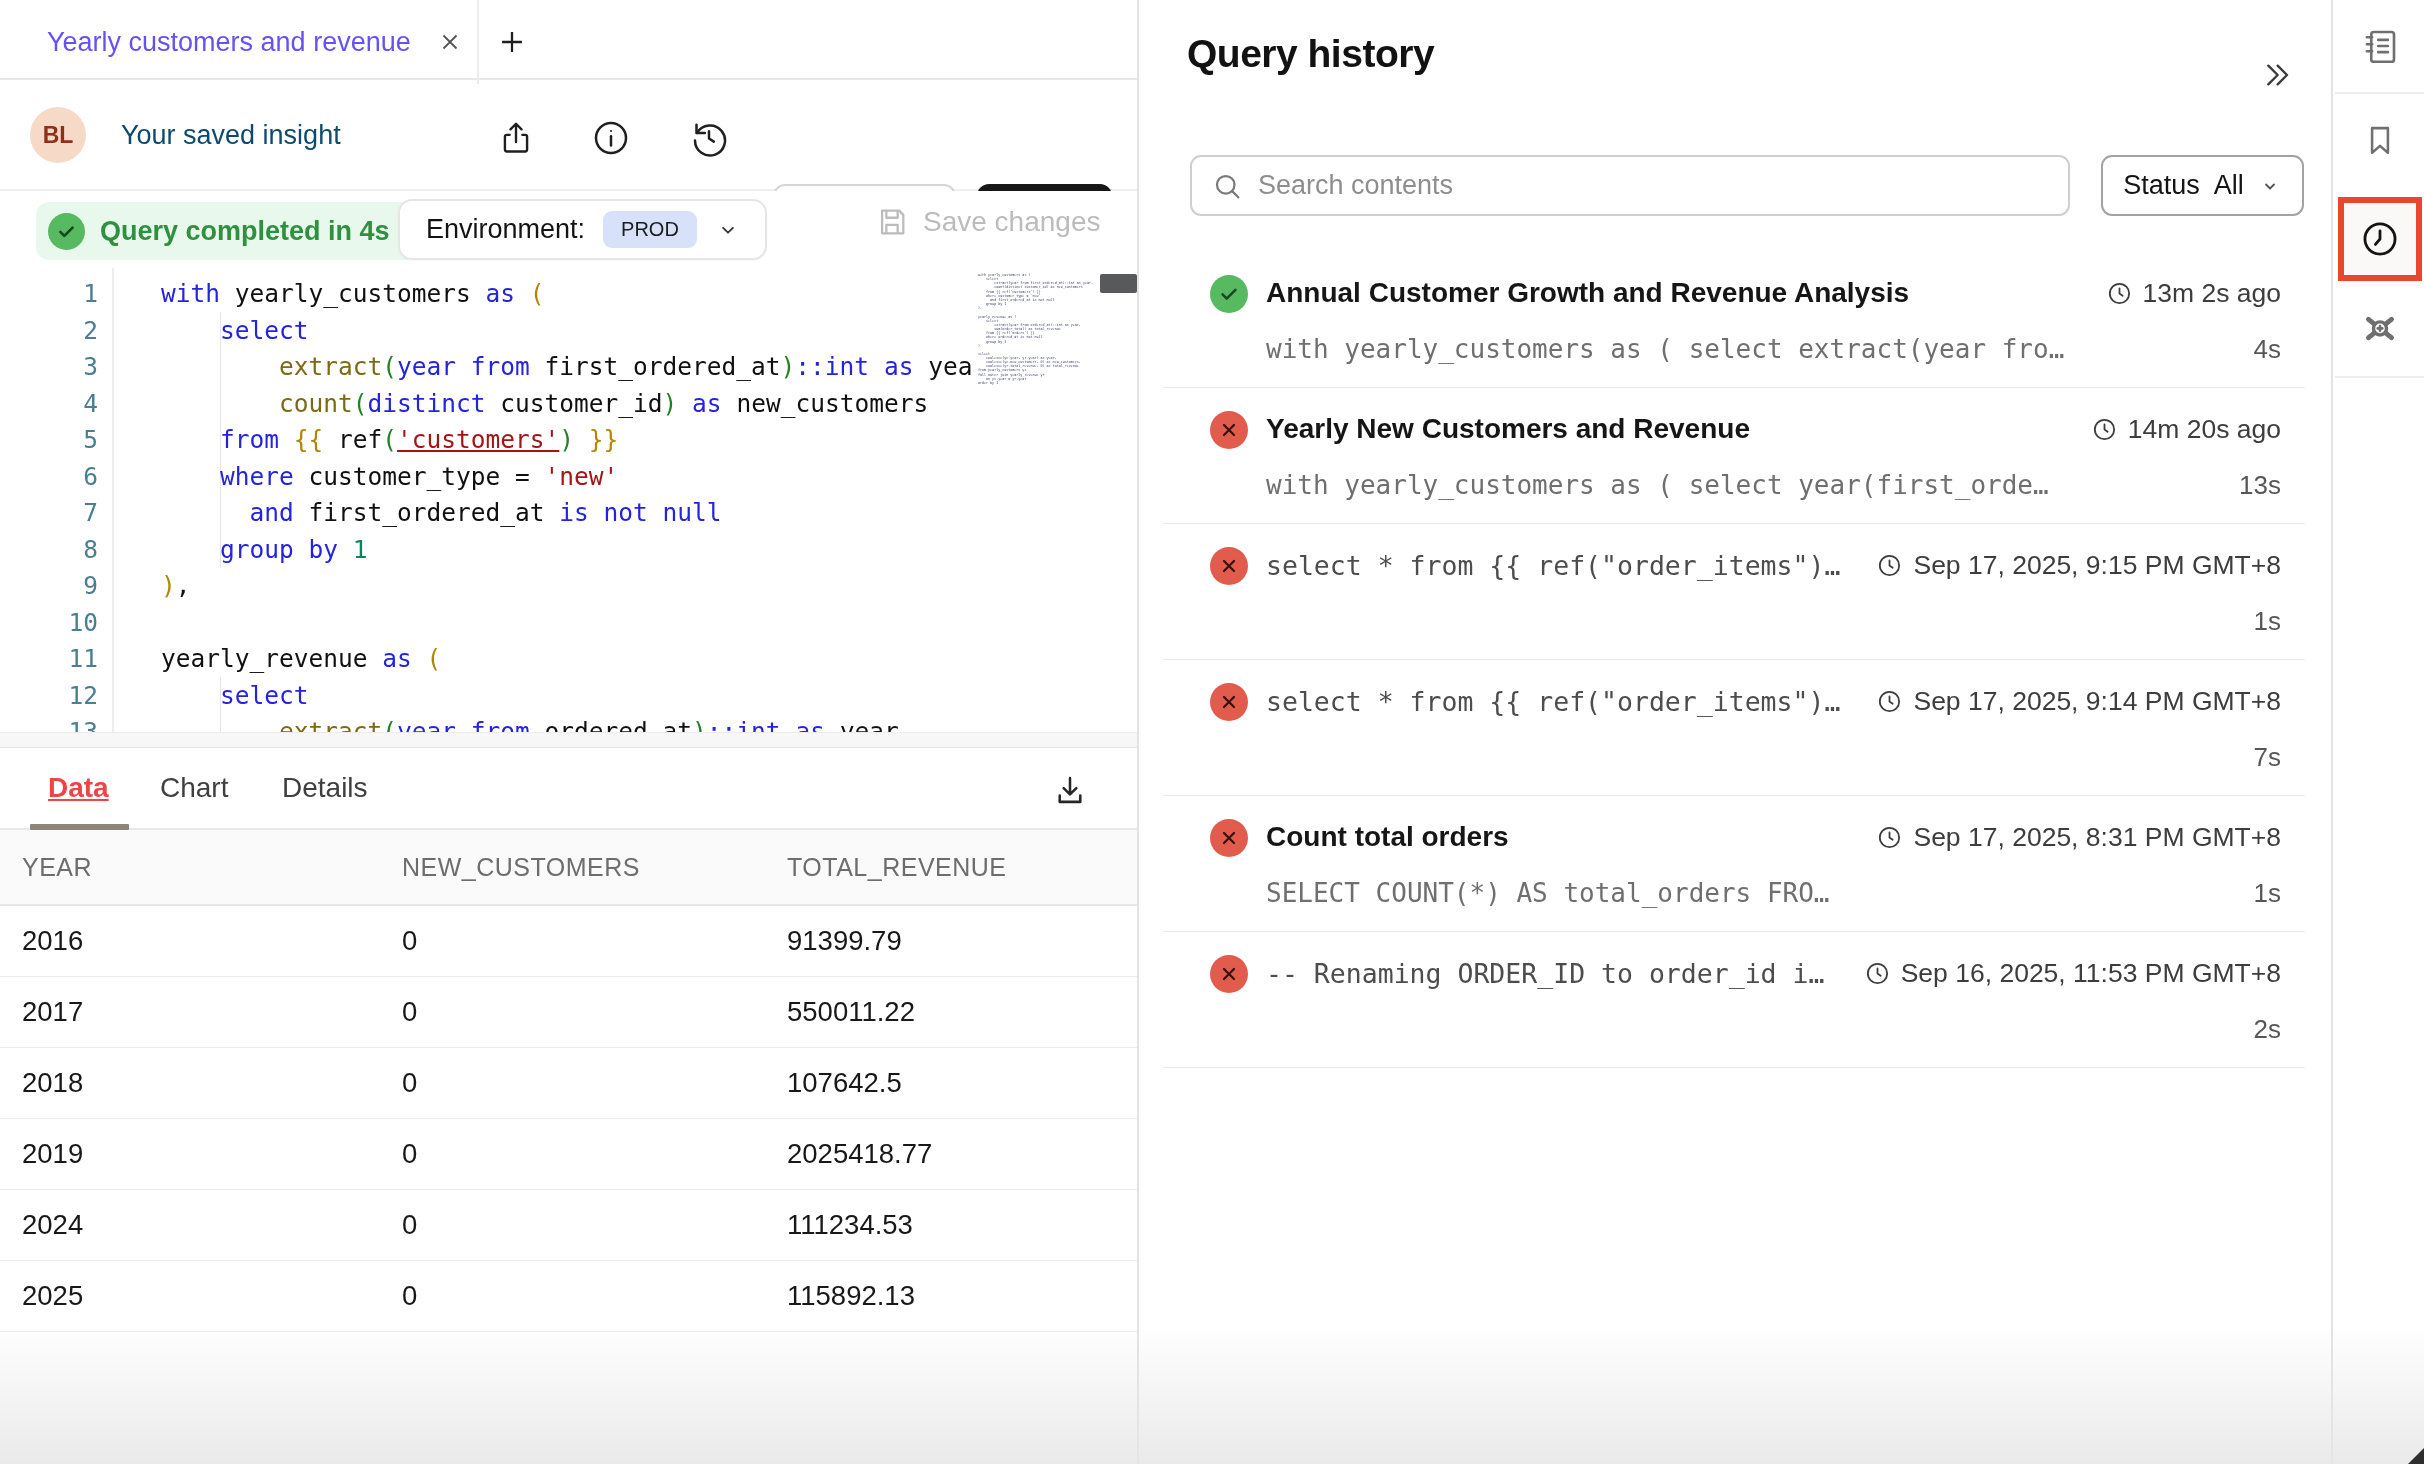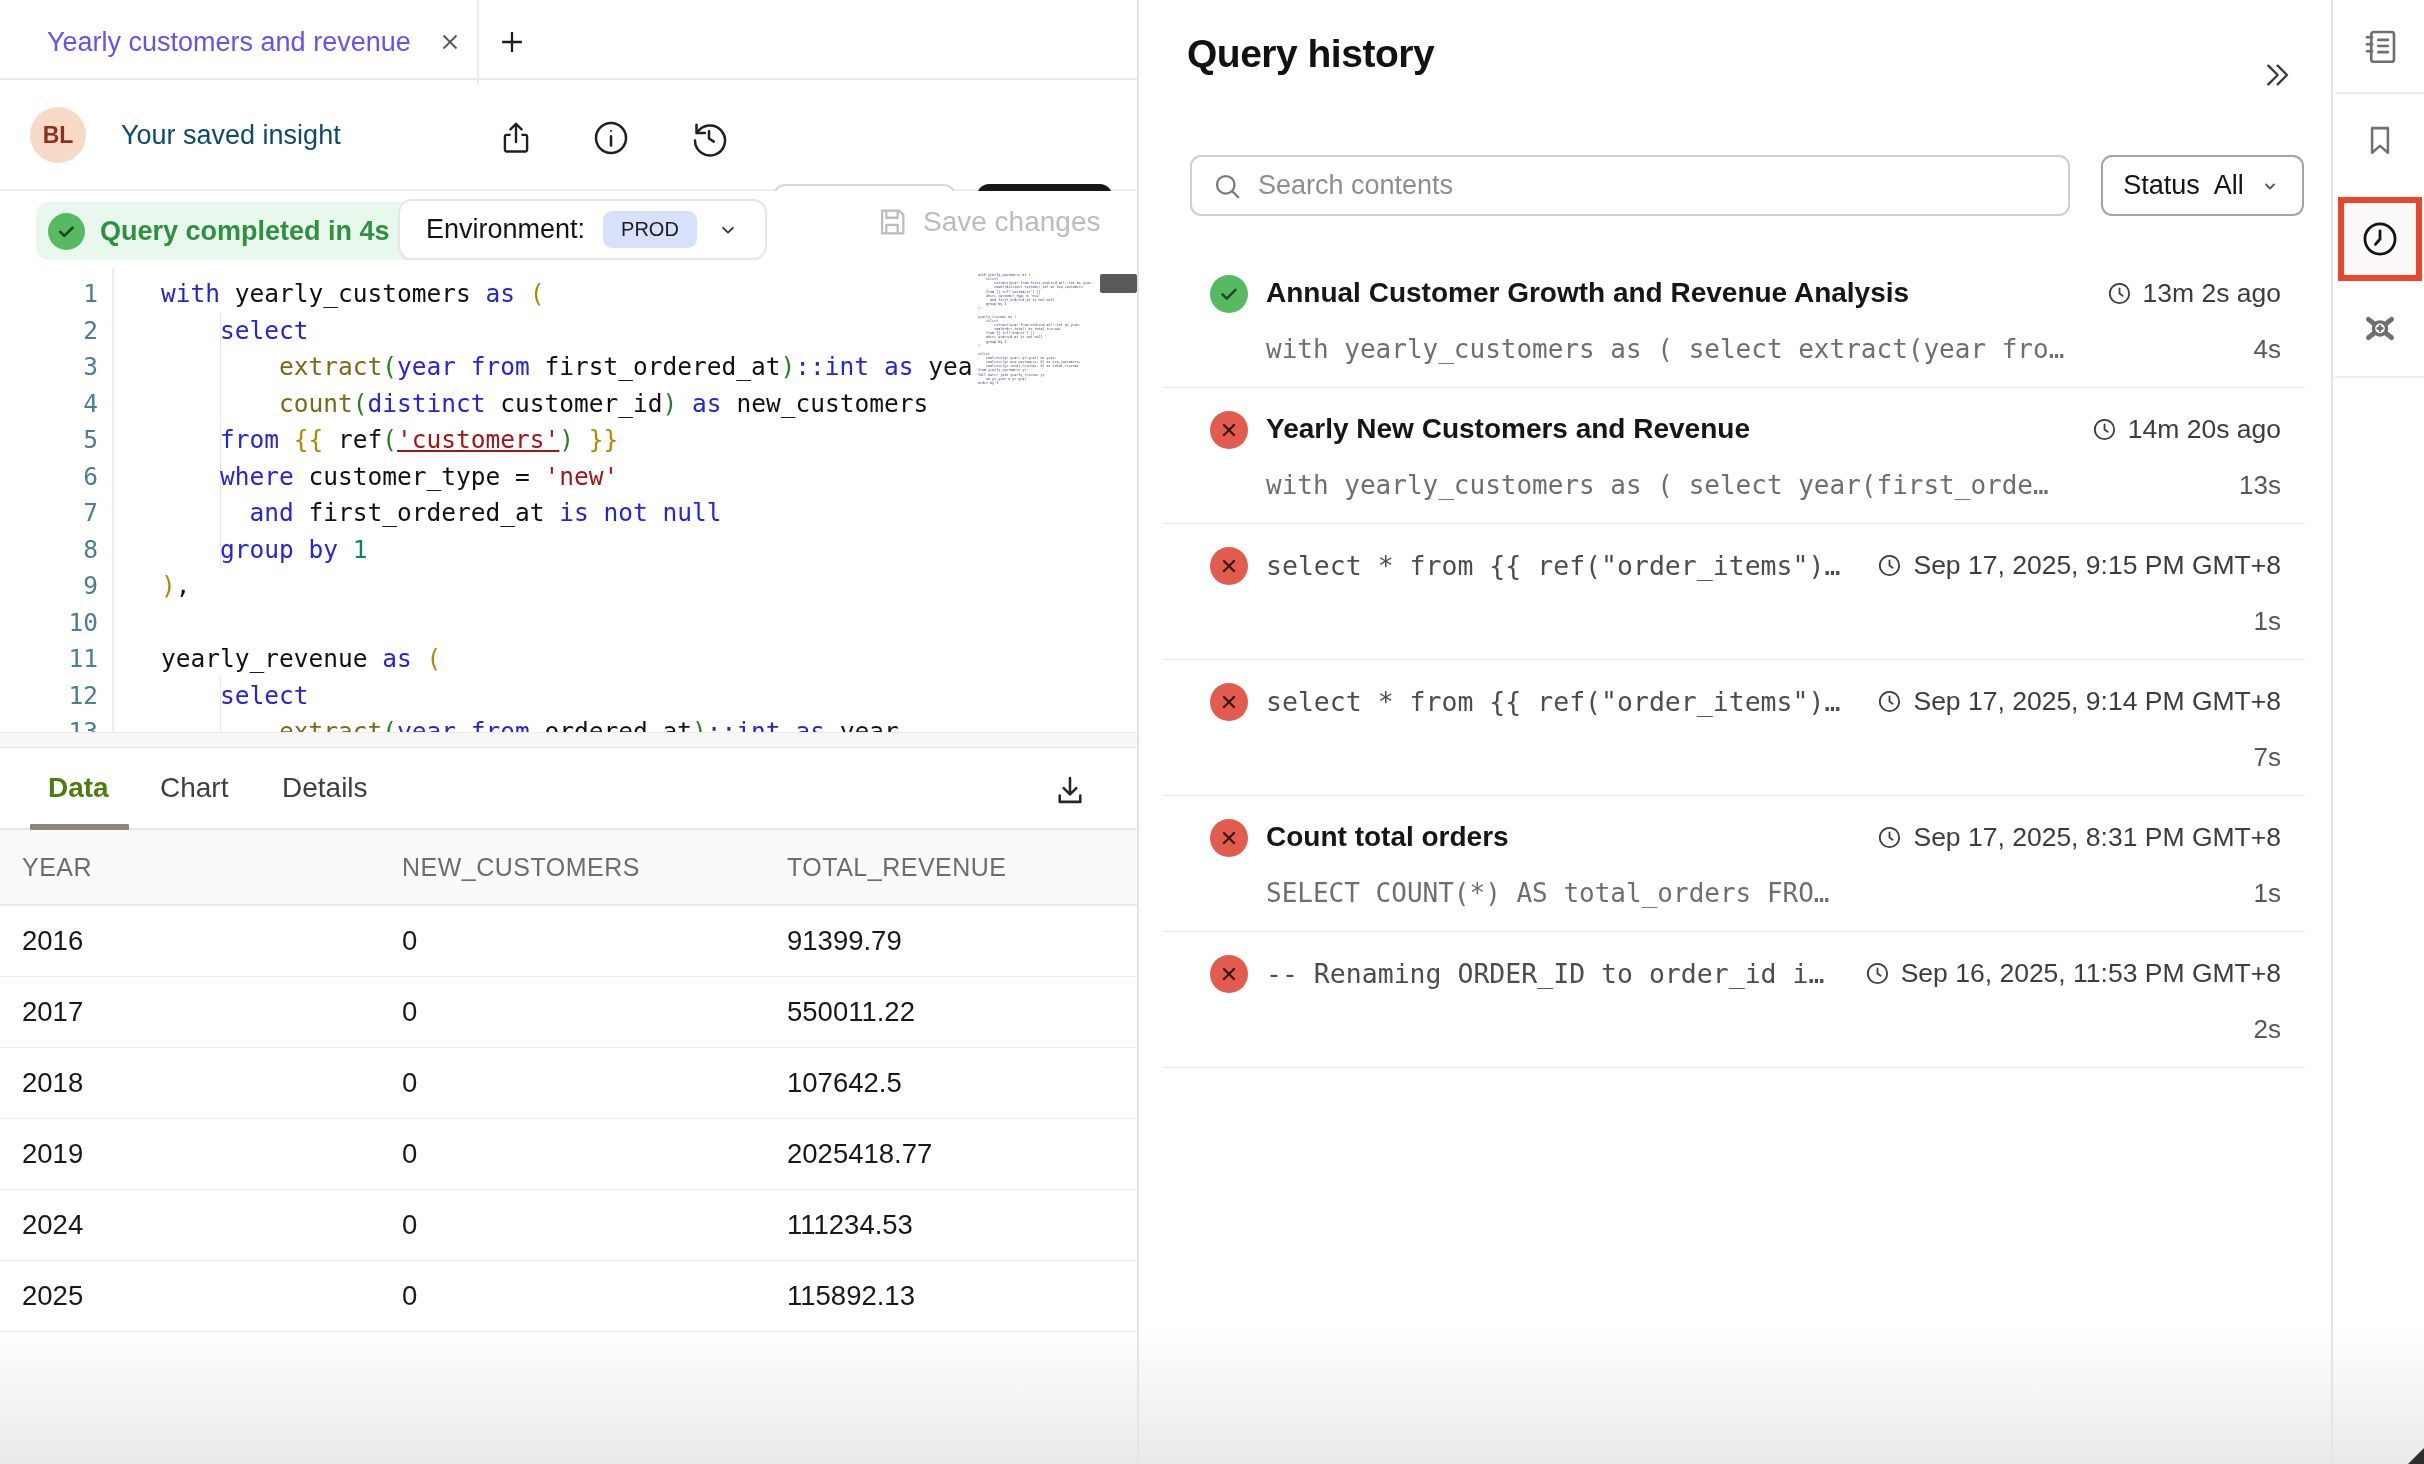--- a/index.html
+++ b/index.html
@@ -67,21 +67,21 @@
   .tk-num { color:#098658; }
   .minimap { position:absolute; left:978px; top:5px; width:122px; height:455px; overflow:hidden; }
   .minimap pre { font-family:"DejaVu Sans Mono", monospace; font-size:10px; line-height:12.4px; color:#3d4368;
                  transform:scale(0.335); transform-origin:0 0; white-space:pre; width:360px; }
   .vscroll-handle { position:absolute; left:1100px; top:6px; width:37px; height:19px; background:#58595b; border-radius:2px; }
   .hscroll { position:absolute; left:0; top:732px; width:1137px; height:15px; background:#f7f7f7; border-top:1px solid #ececec; }
 
   
   .results-tabs { position:absolute; left:0; top:747px; width:1137px; height:83px; border-top:1px solid #e5e5e5; border-bottom:2px solid #e8e8e8; background:#fff; }
   .rtab { position:absolute; top:24px; font-size:28px; color:#3f3f3f; cursor:pointer; }
-  .rtab.active { color:#4d7c0f; font-weight:700; }
+  .rtab.active { color:#ef4444; font-weight:700;text-decoration:underline; }
   .rtab-underline { position:absolute; left:30px; top:76px; width:99px; height:6px; background:#8c8579; border-radius:1px; }
   .download-btn { position:absolute; left:1046px; top:18px; width:48px; height:48px; display:flex; align-items:center; justify-content:center; cursor:pointer; }
 
   
   .rtable { position:absolute; left:0; top:830px; width:1137px; }
   .t-head { display:grid; grid-template-columns:380px 385px 1fr; padding-left:22px; height:76px; align-items:center;
             background:#fafafa; border-bottom:2px solid #e8e8e8; }
   .t-head div { font-size:25px; color:#6d6d6d; letter-spacing:0.5px; }
   .t-row { display:grid; grid-template-columns:380px 385px 1fr; padding-left:22px; height:71px; align-items:center;
            border-bottom:1.5px solid #ececec; background:#fff; }

